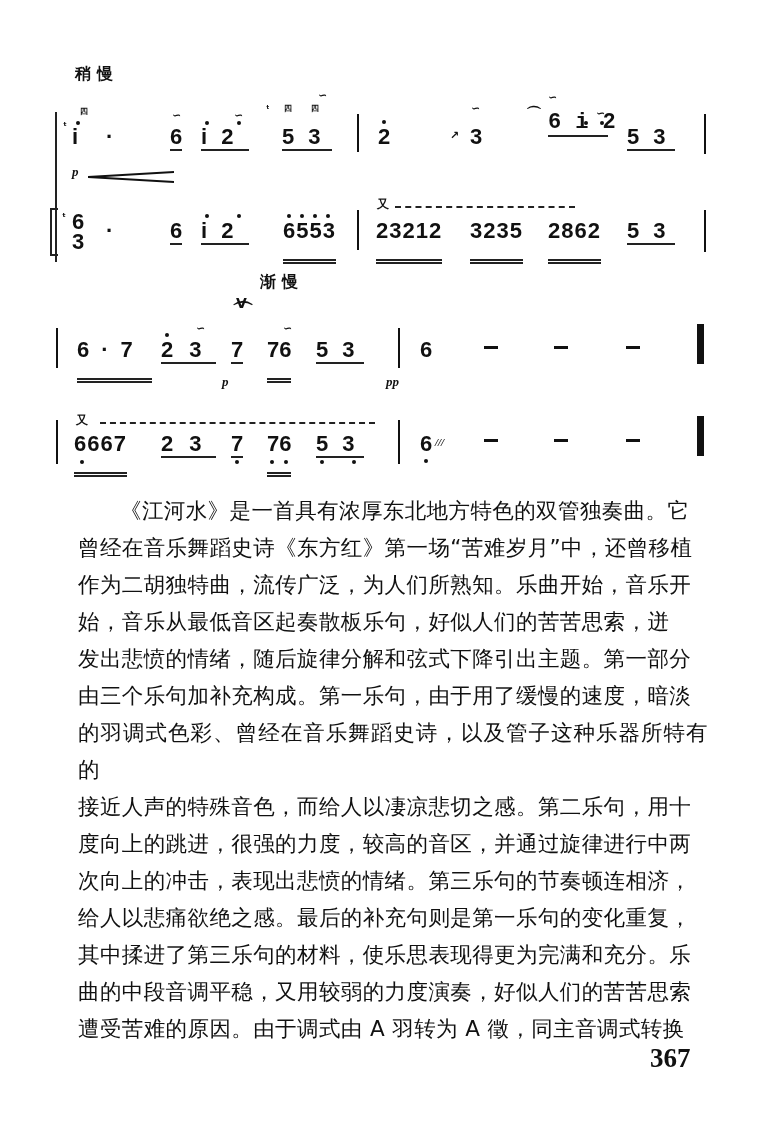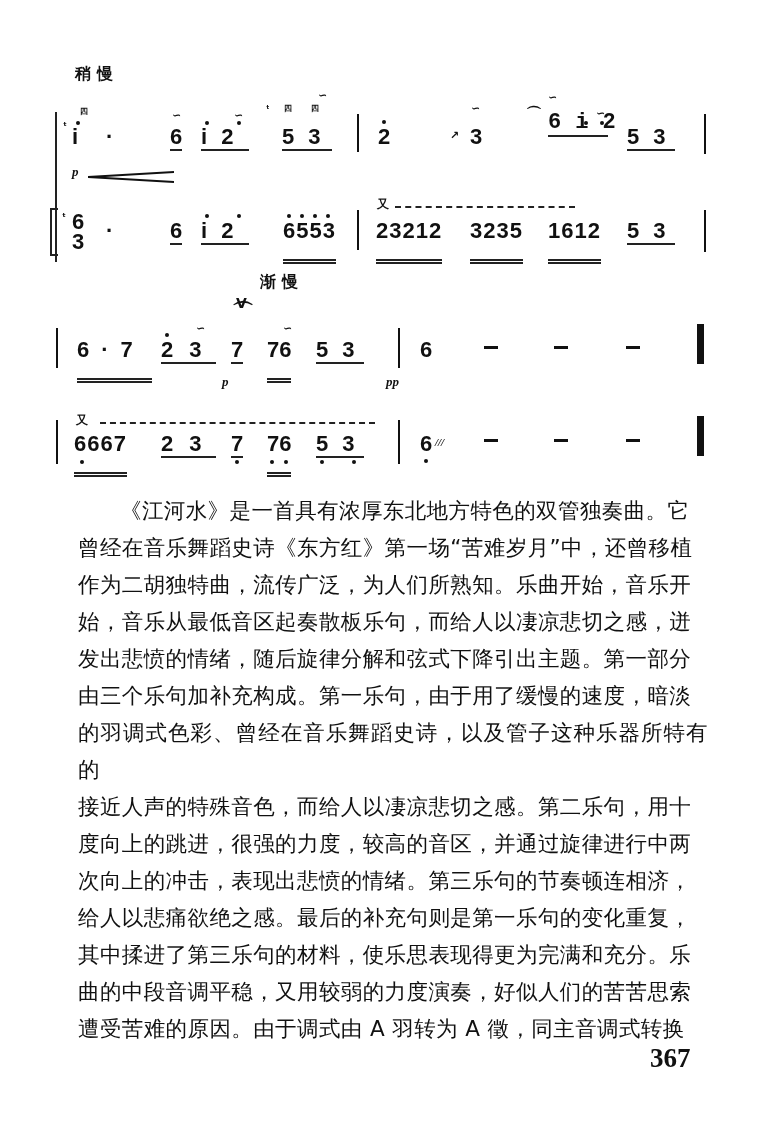--- a/index.html
+++ b/index.html
@@ -90,21 +90,21 @@
     <span class="dot-up" style="left:300px;top:214px;"></span>
     <span class="dot-up" style="left:313px;top:214px;"></span>
     <span class="dot-up" style="left:326px;top:214px;"></span>
 
     <div class="bar" style="left:357px;top:210px;height:40px;"></div>
 
     <span class="orn" style="left:377px;top:199px;font-size:12px;">又</span>
     <div class="trill-line" style="left:395px;top:206px;width:180px;"></div>
     <span class="note ul2" style="left:376px;top:220px;letter-spacing:1px;">23212</span>
     <span class="note ul2" style="left:470px;top:220px;letter-spacing:1px;">3235</span>
-    <span class="note ul2" style="left:548px;top:220px;letter-spacing:1px;">1612</span>
+    <span class="note ul2" style="left:548px;top:220px;letter-spacing:1px;">2862</span>
     <span class="note ul1" style="left:627px;top:220px;width:48px;letter-spacing:14px;"><span>5</span><span>3</span></span>
 
     <div class="bar" style="left:704px;top:210px;height:42px;"></div>
   </div>
 
   <div class="abs tempo" style="left:228px;top:272px;margin-left:32px;">渐慢</div>
 
   <div>
     <div class="bar" style="left:56px;top:328px;height:40px;"></div>
     <span class="note ul2" style="left:77px;top:339px;width:75px;letter-spacing:12px;"><span>6</span><span>·</span><span>7</span></span>
@@ -153,21 +153,21 @@
     <div class="dash" style="left:554px;top:439px;"></div>
     <div class="dash" style="left:626px;top:439px;"></div>
     <div class="bar-end" style="left:697px;top:416px;height:40px;"></div>
   </div>
 </div>
 
 <div class="para" style="top:492px;">
   <p style="padding-left:42px;">《江河水》是一首具有浓厚东北地方特色的双管独奏曲。它</p>
   <p>曾经在音乐舞蹈史诗《东方红》第一场“苦难岁月”中，还曾移植</p>
   <p>作为二胡独特曲，流传广泛，为人们所熟知。乐曲开始，音乐开</p>
-  <p>始，音乐从最低音区起奏散板乐句，而给人以凄凉悲切之感，迸</p>
+  <p>始，音乐从最低音区起奏散板乐句，好似人们的苦苦思索，迸</p>
   <p>发出悲愤的情绪，随后旋律分解和弦式下降引出主题。第一部分</p>
   <p>由三个乐句加补充构成。第一乐句，由于用了缓慢的速度，暗淡</p>
   <p>的羽调式色彩、曾经在音乐舞蹈史诗，以及管子这种乐器所特有的</p>
   <p>接近人声的特殊音色，而给人以凄凉悲切之感。第二乐句，用十</p>
   <p>度向上的跳进，很强的力度，较高的音区，并通过旋律进行中两</p>
   <p>次向上的冲击，表现出悲愤的情绪。第三乐句的节奏顿连相济，</p>
   <p>给人以悲痛欲绝之感。最后的补充句则是第一乐句的变化重复，</p>
   <p>其中揉进了第三乐句的材料，使乐思表现得更为完满和充分。乐</p>
   <p>曲的中段音调平稳，又用较弱的力度演奏，好似人们的苦苦思索</p>
   <p>遭受苦难的原因。由于调式由 A 羽转为 A 徵，同主音调式转换</p>

